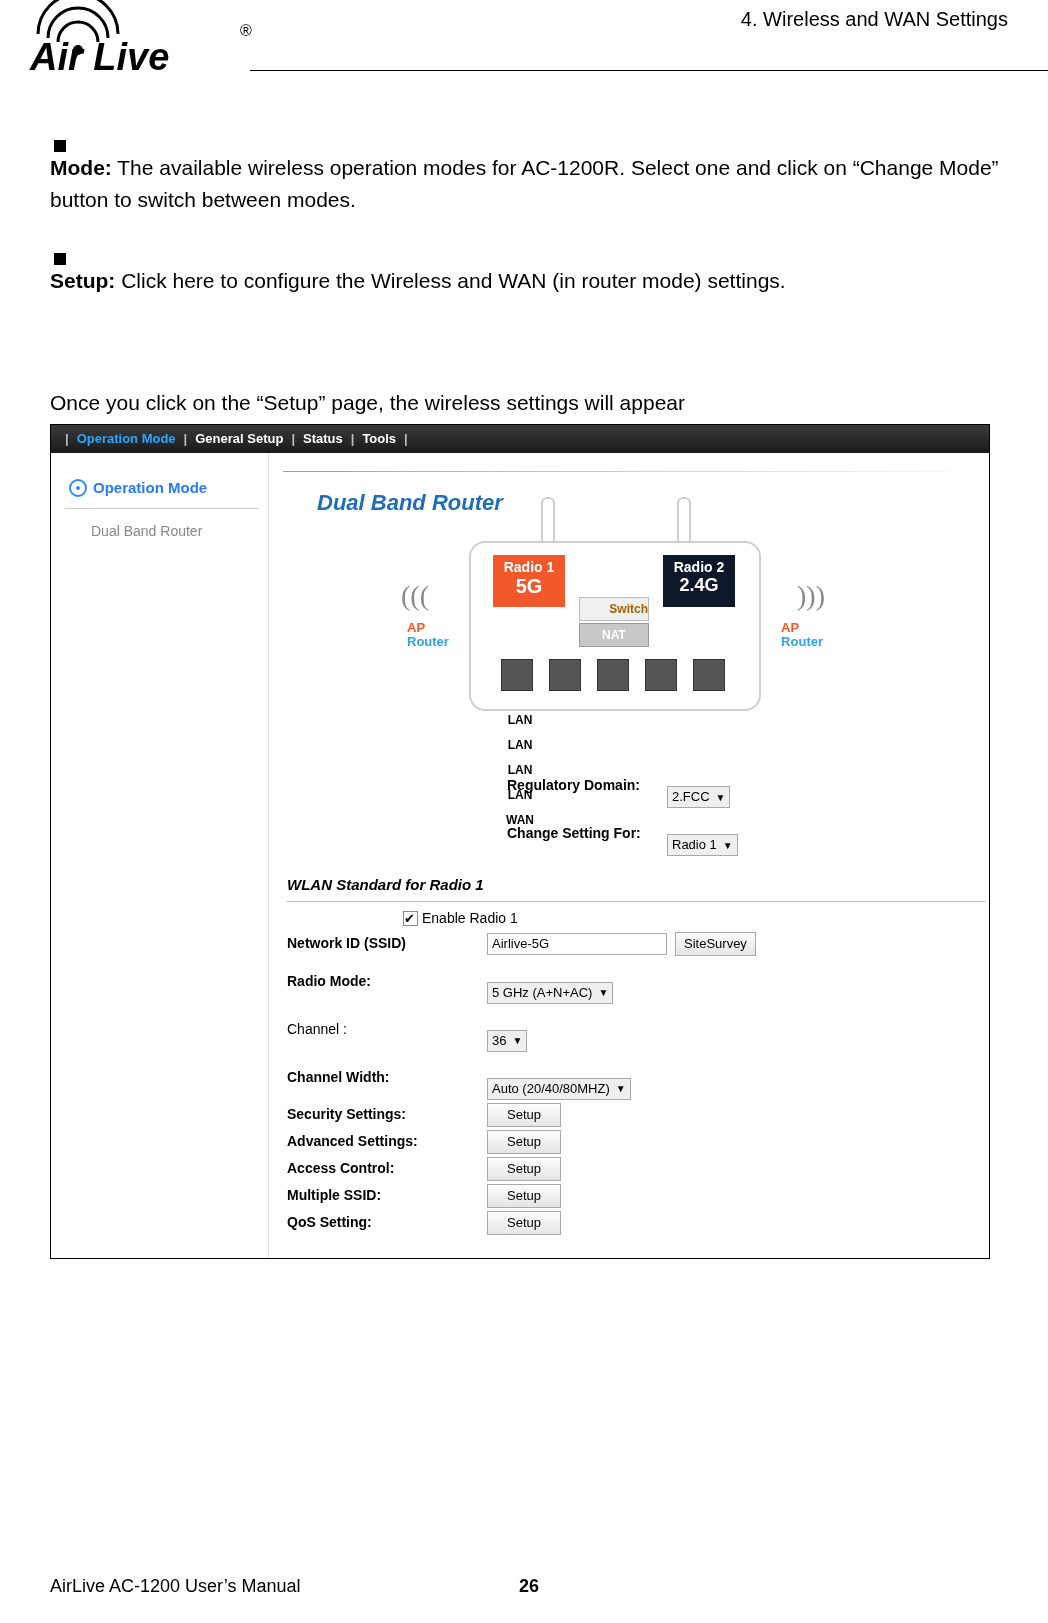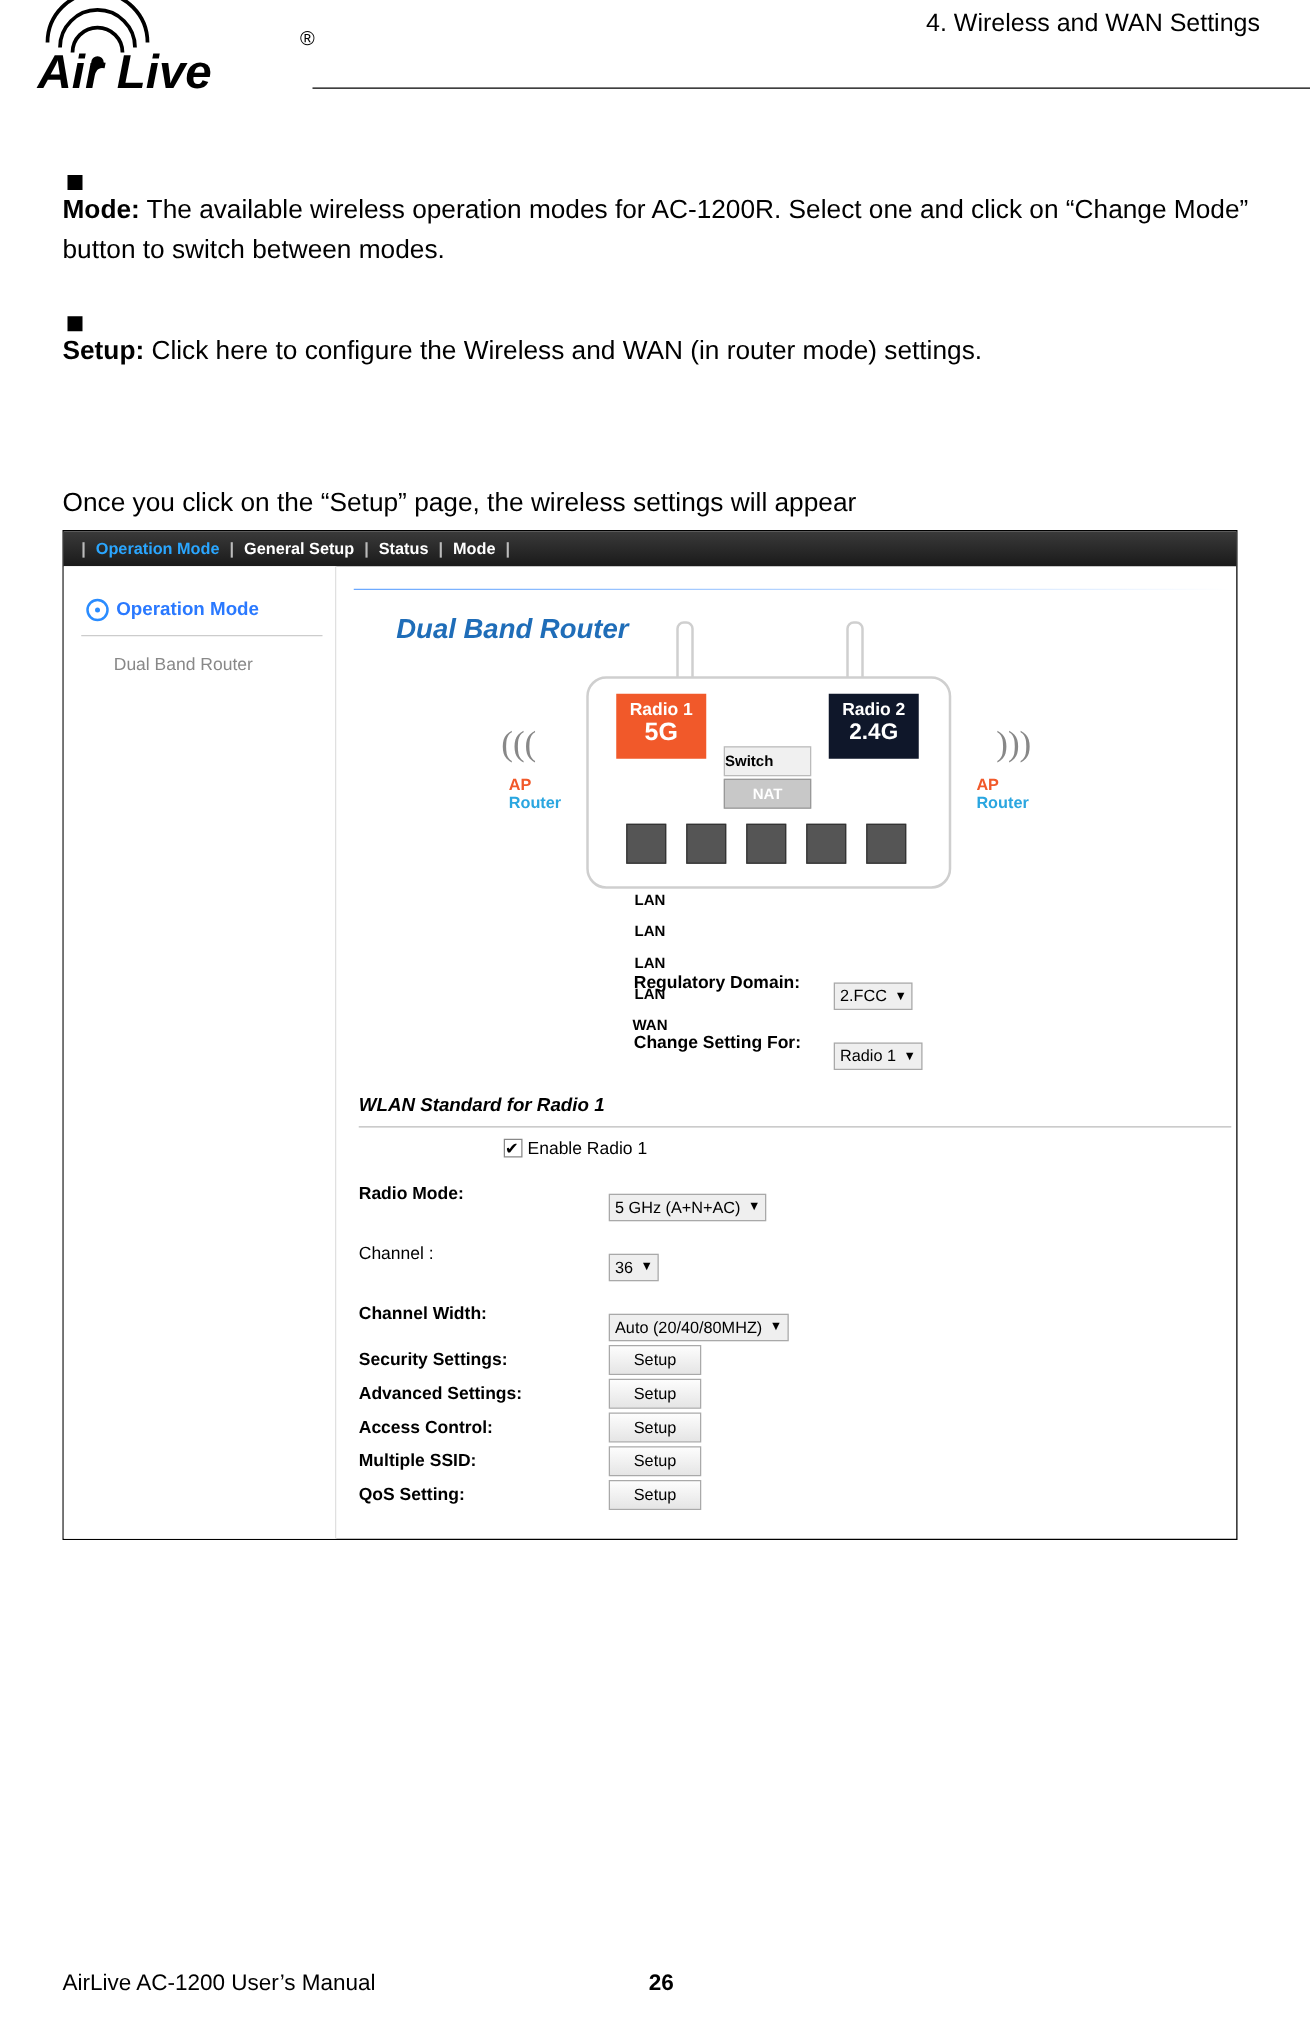--- a/index.html
+++ b/index.html
@@ -168,22 +168,22 @@
     font-size: 14px; font-weight: bold;
     line-height: 1.15; padding-top: 4px;
     box-sizing: border-box;
   }
   .radio-box.r1 { left: 110px; top: 28px; background: #f1592a; }
   .radio-box.r2 { left: 280px; top: 28px; background: #0f172a; }
   .sw-box {
     position: absolute; left: 196px; top: 70px;
     width: 68px; height: 22px;
     background: #f0f0f0; border: 1px solid #bbb;
-    font-size: 12px; text-align: left; line-height: 22px;
-    font-weight: bold; color: #000000;
+    font-size: 12px; text-align: right; line-height: 22px;
+    font-weight: bold; color: #a16207;
   }
   .nat-box {
     position: absolute; left: 196px; top: 96px;
     width: 68px; height: 22px;
     background: #c8c8c8; border: 1px solid #999;
     font-size: 12px; text-align: center; line-height: 22px;
     font-weight: bold; color: #fff;
   }
   .ports {
     position: absolute; left: 118px; top: 132px;
@@ -320,21 +320,21 @@
     <div class="shot">
 
       <div class="nav">
         <span class="sep">|</span>
         <span class="on">Operation Mode</span>
         <span class="sep">|</span>
         <span class="off">General Setup</span>
         <span class="sep">|</span>
         <span class="off">Status</span>
         <span class="sep">|</span>
-        <span class="off">Mode</span>
+        <span class="off">Tools</span>
         <span class="sep">|</span>
       </div>
 
       <div class="cols">
 
         <div class="sidebar">
           <div class="side-h">
             <span class="ico"></span>
             <span>Operation Mode</span>
           </div>
@@ -412,20 +412,28 @@
             </div>
 
             <div class="wlan-h">WLAN Standard for Radio 1</div>
             <hr class="hr2">
 
             <div class="row" style="margin-left:116px">
               <span class="cb checked"></span>
               <span>Enable Radio 1</span>
             </div>
 
+            <div class="row">
+              <span class="lab">Network ID (SSID)</span>
+              <span class="inp">
+                <span>Airlive-5G</span>
+              </span>
+              <span style="width:8px"></span>
+              <span class="btn">SiteSurvey</span>
+            </div>
 
 
             <div class="row">
               <span class="lab">Radio Mode:</span>
               <span class="sel">
                 <span>5 GHz (A+N+AC)</span>
                 <span class="tri">▼</span>
               </span>
             </div>
 

